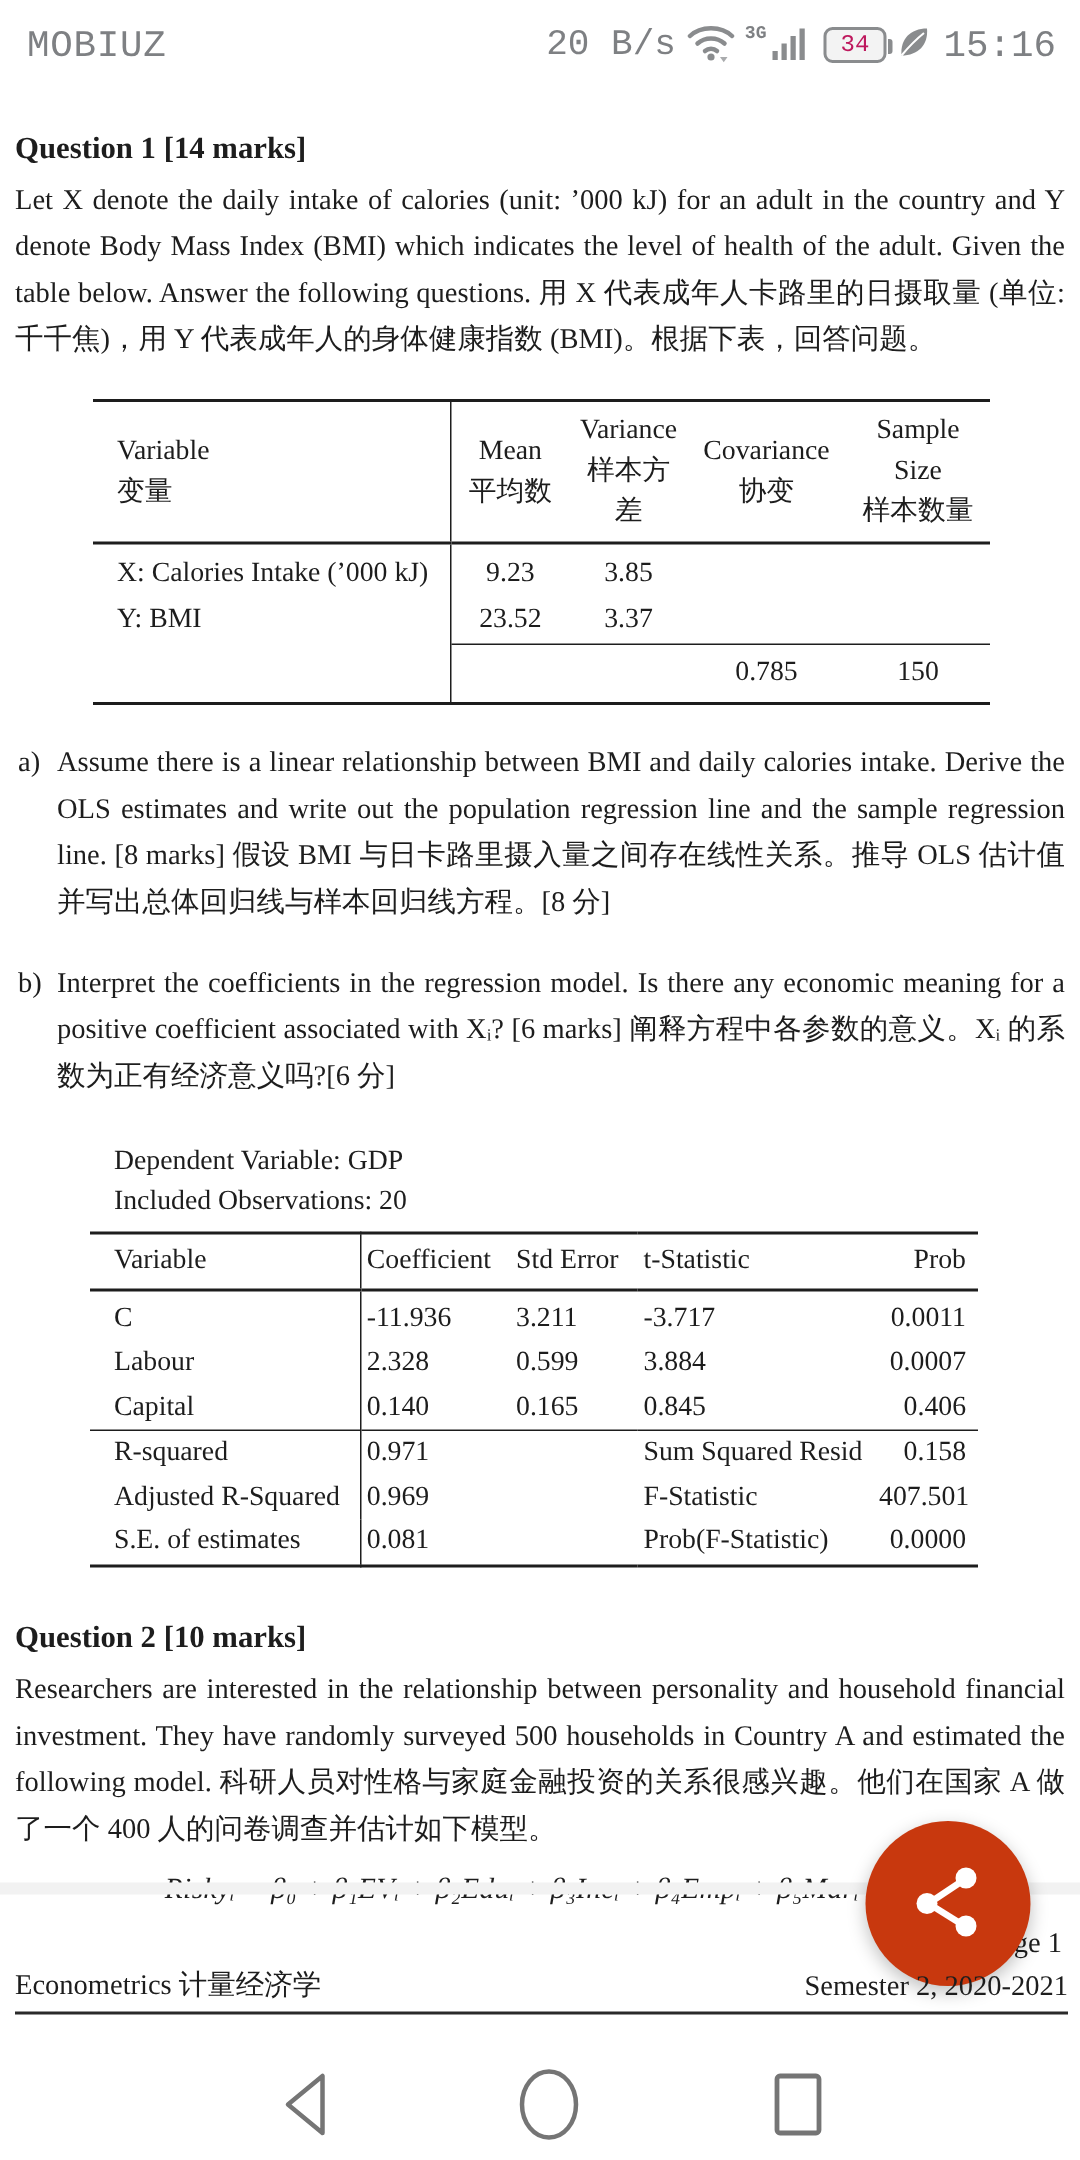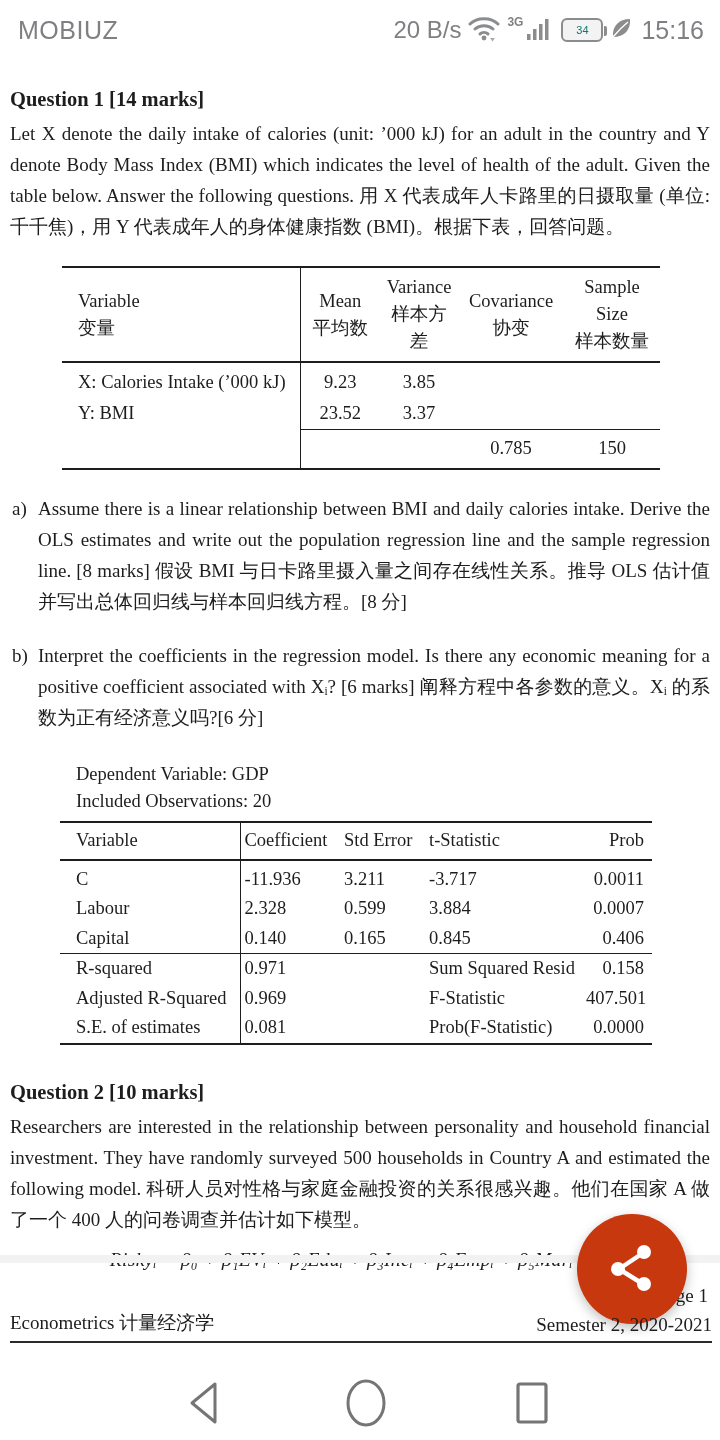--- a/index.html
+++ b/index.html
@@ -10,31 +10,31 @@
     background: #fff;
     overflow: hidden;
     font-family: "Liberation Serif", "DejaVu Serif", serif;
     color: #1d1d1d;
   }
   
   .status-bar {
     position: absolute; top: 0; left: 0; right: 0; height: 60px;
     display: flex; align-items: center; justify-content: space-between;
     padding: 0 16px 0 18px;
-    font-family: Liberation Sans, sans-serif;
+    font-family: Liberation Mono, monospace;
     color: #7e8083;
   }
   .carrier { font-size: 25px; letter-spacing: 0.5px; }
   .status-right { display: flex; align-items: center; gap: 7px; }
   .speed { font-size: 24px; }
   .nettype { font-size: 12px; font-weight: bold; position: relative; top: -8px; margin-right: -4px; }
   .battery {
     position: relative; display: inline-flex; align-items: center; justify-content: center;
     width: 42px; height: 24px; border: 2px solid #8a8c8e; border-radius: 6px;
-    font-size: 11px; color: #0f766e; background: #f3f3f3; margin-left: 4px;
+    font-size: 16px; color: #be185d; background: #f3f3f3; margin-left: 4px;
   }
   .battery .nub {
     position: absolute; right: -6px; top: 6px; width: 3px; height: 10px;
     background: #8a8c8e; border-radius: 0 2px 2px 0;
   }
   .time { font-size: 25px; margin-left: 2px; }
   
   .doc { position: absolute; top: 60px; left: 0; width: 720px; }
   .q-heading {
     margin: 26px 10px 0 10px;

